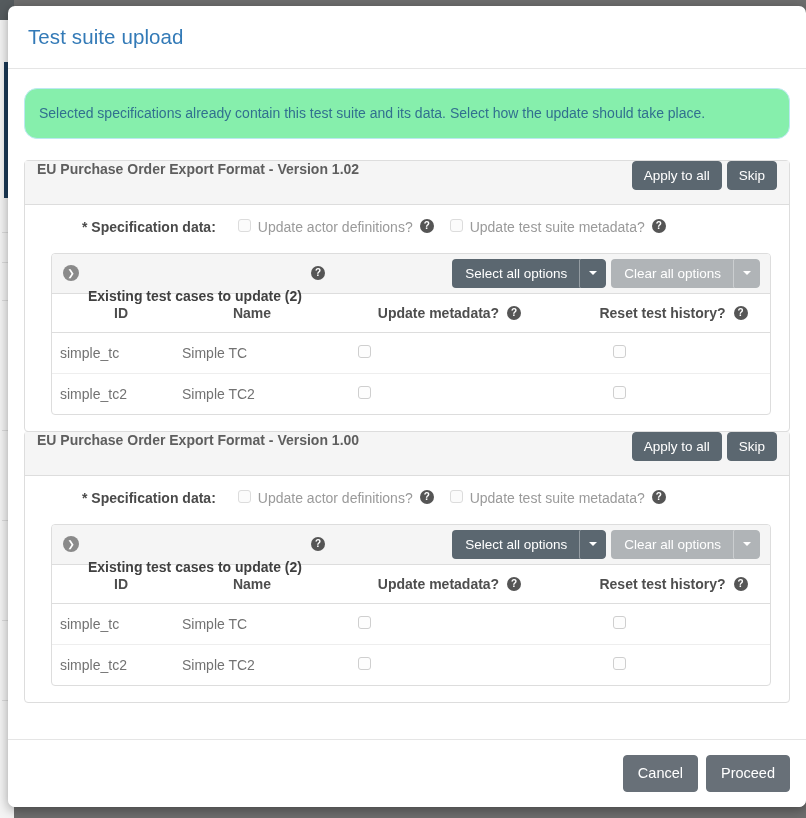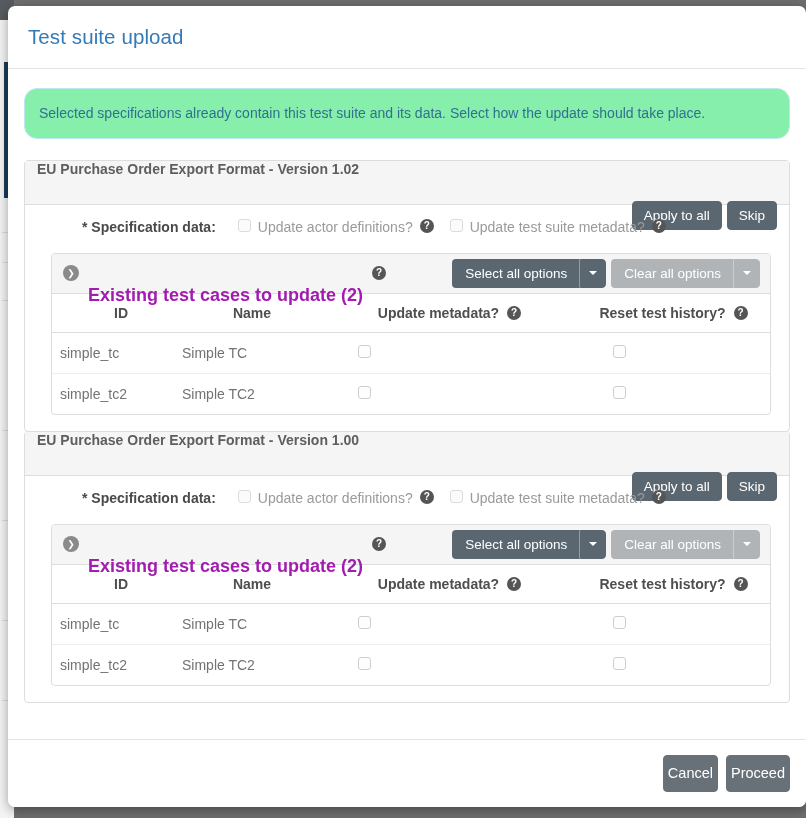--- a/index.html
+++ b/index.html
@@ -91,21 +91,21 @@
     height: 44px;
     display: flex;
     align-items: flex-start;
     justify-content: space-between;
   }
   .spec-head-title {
     font-size: 14px;
     font-weight: bold;
     color: #5e5e5e;
   }
-  .spec-head-actions { display: flex; gap: 5px; margin-top: 40px; }
+  .spec-head-actions { display: flex; gap: 5px; }
 
   .btn {
     font-family: "Liberation Sans", sans-serif;
     font-size: 13.5px;
     border: 1px solid transparent;
     border-radius: 4px;
     padding: 5px 11px;
     cursor: pointer;
     line-height: 1.3;
     white-space: nowrap;
@@ -118,21 +118,21 @@
   .btn-grey {
     background: #b0b4b7;
     color: #ffffff;
     border-color: #b0b4b7;
   }
   .btn-footer {
     background: #687078;
     color: #ffffff;
     border-color: #687078;
     font-size: 14.5px;
-    padding: 8px 4px;
+    padding: 8px 14px;
     border-radius: 4px;
     text-align: right;
   }
 
   .spec-body { padding: 14px 12px 16px 12px; }
 
   .spec-data-row {
     display: flex;
     align-items: center;
     padding-left: 45px;
@@ -205,23 +205,23 @@
     background: #8a8a8a;
     color: #fff;
     display: inline-flex;
     align-items: center; justify-content: center;
     font-size: 9px;
     line-height: 1;
     cursor: pointer;
     flex: 0 0 auto;
   }
   .tc-head-title {
-    font-size: 18px;
+    font-size: 14px;
     font-weight: bold;
-    color: #a21caf;
+    color: #404040;
     margin-top: 45px;
   }
   .tc-head-actions { display: flex; gap: 5px; }
 
   .btn-group { display: inline-flex; }
   .btn-group .btn-main {
     border-top-right-radius: 0; border-bottom-right-radius: 0;
     border-right: 1px solid rgba(255,255,255,.35);
     padding: 5px 12px;
     text-align: center;

